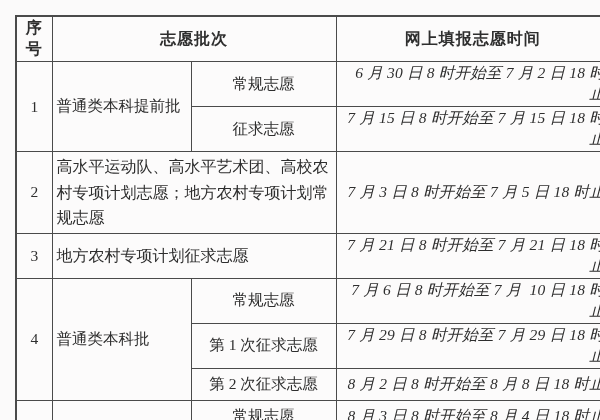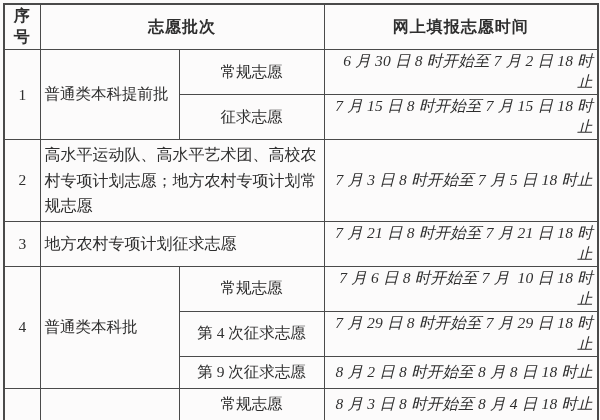--- a/index.html
+++ b/index.html
@@ -8,21 +8,21 @@
     width: 600px;
     height: 420px;
     background: #fbfafa;
     font-family: "Liberation Serif", "DejaVu Serif", serif;
     color: #2e2e2e;
   }
   .page {
     width: 600px;
     height: 420px;
     box-sizing: border-box;
-    padding: 3px;
+    padding: 15px;
     overflow: hidden;
   }
   table.schedule {
     border-collapse: collapse;
     table-layout: fixed;
     width: 594px;
     border: 2px solid #4a4a4a;
     font-size: 15.5px;
     background: #fcfbfb;
   }
@@ -99,25 +99,25 @@
         <td class="c-time">7 月 21 日 8 时开始至 7 月 21 日 18 时止</td>
       </tr>
 
       <tr>
         <td rowspan="3" class="c-no">4</td>
         <td rowspan="3" class="c-batch-center">普通类本科批</td>
         <td class="c-sub">常规志愿</td>
         <td class="c-time">7 月 6 日 8 时开始至 7 月  10 日 18 时止</td>
       </tr>
       <tr>
-        <td class="c-sub">第 4 次征求志愿</td>
+        <td class="c-sub">第 1 次征求志愿</td>
         <td class="c-time">7 月 29 日 8 时开始至 7 月 29 日 18 时止</td>
       </tr>
       <tr>
-        <td class="c-sub">第 9 次征求志愿</td>
+        <td class="c-sub">第 2 次征求志愿</td>
         <td class="c-time">8 月 2 日 8 时开始至 8 月 8 日 18 时止</td>
       </tr>
 
       <tr>
         <td rowspan="3" class="c-no">5</td>
         <td rowspan="3" class="c-batch-center">
           <br>
           
         </td>
         <td class="c-sub">常规志愿</td>

